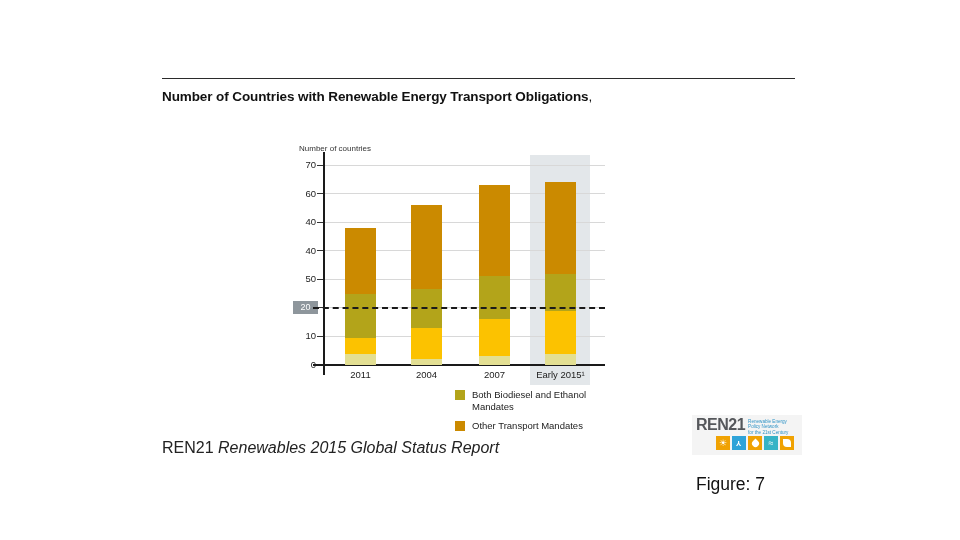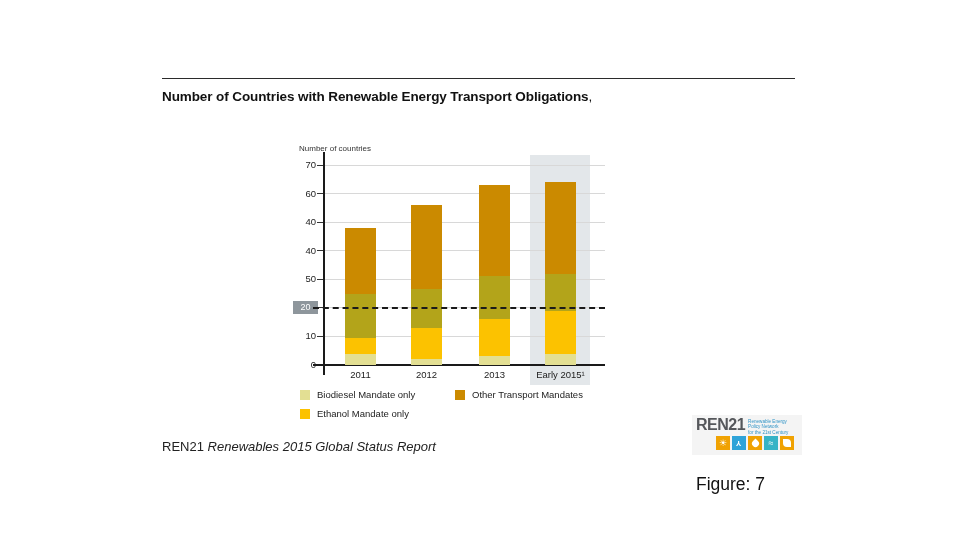--- a/index.html
+++ b/index.html
@@ -5,21 +5,21 @@
   html,body{margin:0;padding:0;background:#fff;}
   .canvas{position:relative;width:960px;height:540px;background:#ffffff;overflow:hidden;
           font-family:"Liberation Sans",sans-serif;padding-left:40px;}
   .rule{position:absolute;left:162px;top:78px;width:633px;height:1px;background:#2b2b2b;}
   .title{position:absolute;left:162px;top:87px;font-size:13.5px;line-height:19px;color:#111;letter-spacing:-0.1px;}
   .title b{font-weight:bold;}
   .axis-title{position:absolute;left:299px;top:144px;font-size:8px;color:#333;}
   #chart{position:absolute;left:0;top:0;width:960px;height:540px;}
   .annotation{position:absolute;left:630px;top:319px;font-size:8px;line-height:9.7px;color:#333;}
   #legend{position:absolute;left:0;top:0;width:960px;height:540px;}
-  .source{position:absolute;left:162px;top:439px;font-size:13px;color:#222;}
+  .source{position:absolute;left:162px;top:439px;font-size:16px;color:#222;}
   .source i{font-style:italic;}
   .logo{position:absolute;left:692px;top:415px;width:110px;height:40px;background:#f4f4f4;}
   .logo-row1{display:flex;align-items:flex-start;padding:2px 0 0 4px;}
   .wordmark{font-size:16px;font-weight:bold;color:#55575b;letter-spacing:-0.5px;line-height:16px;}
   .tagline{margin-left:3px;padding-top:2px;}
   .tagline div{font-size:4.6px;line-height:5.4px;color:#2f93c6;}
   .icons{display:flex;gap:2px;margin-left:24px;margin-top:1px;}
   .logo-icon{width:14px;height:14px;display:flex;align-items:center;justify-content:center;
              color:#fff;font-size:9px;line-height:14px;}
   .rot180{transform:rotate(180deg);display:inline-block;font-weight:bold;font-size:8px;}
@@ -72,51 +72,45 @@
         <div style="width: 100%; height: 15.7143px; background: rgb(252, 194, 0);"></div>
         <div style="width: 100%; height: 11.4286px; background: rgb(227, 223, 147);"></div>
       </div>
       <div style="position: absolute; left: 320.5px; top: 369px; width: 80px; text-align: center; font: 9.5px &quot;Liberation Sans&quot;, sans-serif; color: rgb(34, 34, 34);">2011</div>
       <div style="position: absolute; left: 411px; top: 205px; width: 31px; height: 160px; display: flex; flex-direction: column;">
         <div style="width: 100%; height: 84.2857px; background: rgb(203, 138, 0);"></div>
         <div style="width: 100%; height: 38.5714px; background: rgb(179, 164, 26);"></div>
         <div style="width: 100%; height: 31.4286px; background: rgb(252, 194, 0);"></div>
         <div style="width: 100%; height: 5.71429px; background: rgb(227, 223, 147);"></div>
       </div>
-      <div style="position: absolute; left: 386.5px; top: 369px; width: 80px; text-align: center; font: 9.5px &quot;Liberation Sans&quot;, sans-serif; color: rgb(34, 34, 34);">2012</div>
+      <div style="position: absolute; left: 386.5px; top: 369px; width: 80px; text-align: center; font: 9.5px &quot;Liberation Sans&quot;, sans-serif; color: rgb(34, 34, 34);">2004</div>
       <div style="position: absolute; left: 479px; top: 185px; width: 31px; height: 180px; display: flex; flex-direction: column;">
         <div style="width: 100%; height: 91.4286px; background: rgb(203, 138, 0);"></div>
         <div style="width: 100%; height: 42.8571px; background: rgb(179, 164, 26);"></div>
         <div style="width: 100%; height: 37.1429px; background: rgb(252, 194, 0);"></div>
         <div style="width: 100%; height: 8.57143px; background: rgb(227, 223, 147);"></div>
       </div>
-      <div style="position: absolute; left: 454.5px; top: 369px; width: 80px; text-align: center; font: 9.5px &quot;Liberation Sans&quot;, sans-serif; color: rgb(34, 34, 34);">2013</div>
+      <div style="position: absolute; left: 454.5px; top: 369px; width: 80px; text-align: center; font: 9.5px &quot;Liberation Sans&quot;, sans-serif; color: rgb(34, 34, 34);">2007</div>
       <div style="position: absolute; left: 545px; top: 182.143px; width: 31px; height: 182.857px; display: flex; flex-direction: column;">
         <div style="width: 100%; height: 91.4286px; background: rgb(203, 138, 0);"></div>
         <div style="width: 100%; height: 37.1429px; background: rgb(179, 164, 26);"></div>
         <div style="width: 100%; height: 42.8571px; background: rgb(252, 194, 0);"></div>
         <div style="width: 100%; height: 11.4286px; background: rgb(227, 223, 147);"></div>
       </div>
       <div style="position: absolute; left: 520.5px; top: 369px; width: 80px; text-align: center; font: 9.5px &quot;Liberation Sans&quot;, sans-serif; color: rgb(34, 34, 34);">Early 2015¹</div>
       <div style="position: absolute; left: 313px; top: 306.857px; width: 292px; height: 0px; border-top: 2px dashed rgb(26, 26, 26);"></div>
     </div>
 
 
   <div id="legend">
-      <div style="position: absolute; left: 300px; top: 389px;">
-        <div style="display: flex; align-items: flex-start; margin-bottom: 7px; width: 150px;">
-          <div style="width: 10px; height: 10px; background: rgb(227, 223, 147); flex: 0 0 10px; margin-right: 7px; margin-top: 1px;"></div>
-          <div style="font: 9.5px / 12px &quot;Liberation Sans&quot;, sans-serif; color: rgb(34, 34, 34);">Biodiesel Mandate only</div>
+      <div style="position: absolute; left: 455px; top: 389px;">
+        <div style="display: flex; align-items: flex-start; margin-bottom: 7px; width: 140px;">
+          <div style="width: 10px; height: 10px; background: rgb(179, 164, 26); flex: 0 0 10px; margin-right: 7px; margin-top: 1px;"></div>
+          <div style="font: 9.5px / 12px &quot;Liberation Sans&quot;, sans-serif; color: rgb(34, 34, 34);">Both Biodiesel and Ethanol Mandates</div>
         </div>
-        <div style="display: flex; align-items: flex-start; margin-bottom: 7px; width: 150px;">
-          <div style="width: 10px; height: 10px; background: rgb(252, 194, 0); flex: 0 0 10px; margin-right: 7px; margin-top: 1px;"></div>
-          <div style="font: 9.5px / 12px &quot;Liberation Sans&quot;, sans-serif; color: rgb(34, 34, 34);">Ethanol Mandate only</div>
-        </div>
-      </div>
-      <div style="position: absolute; left: 455px; top: 389px;">
         <div style="display: flex; align-items: flex-start; margin-bottom: 7px; width: 140px;">
           <div style="width: 10px; height: 10px; background: rgb(203, 138, 0); flex: 0 0 10px; margin-right: 7px; margin-top: 1px;"></div>
           <div style="font: 9.5px / 12px &quot;Liberation Sans&quot;, sans-serif; color: rgb(34, 34, 34);">Other Transport Mandates</div>
         </div>
       </div>
     </div>
 
   <div class="source"><span>REN21</span>&nbsp;<i>Renewables 2015 Global Status Report</i></div>
 
   <div class="logo">

